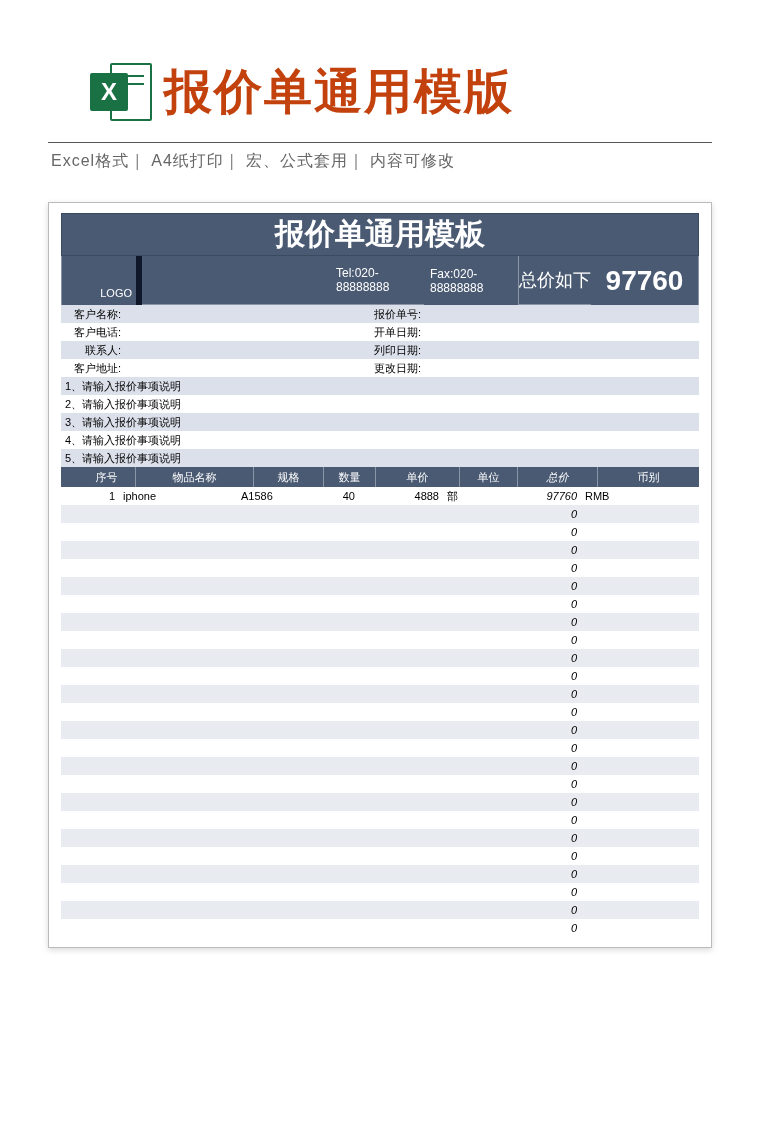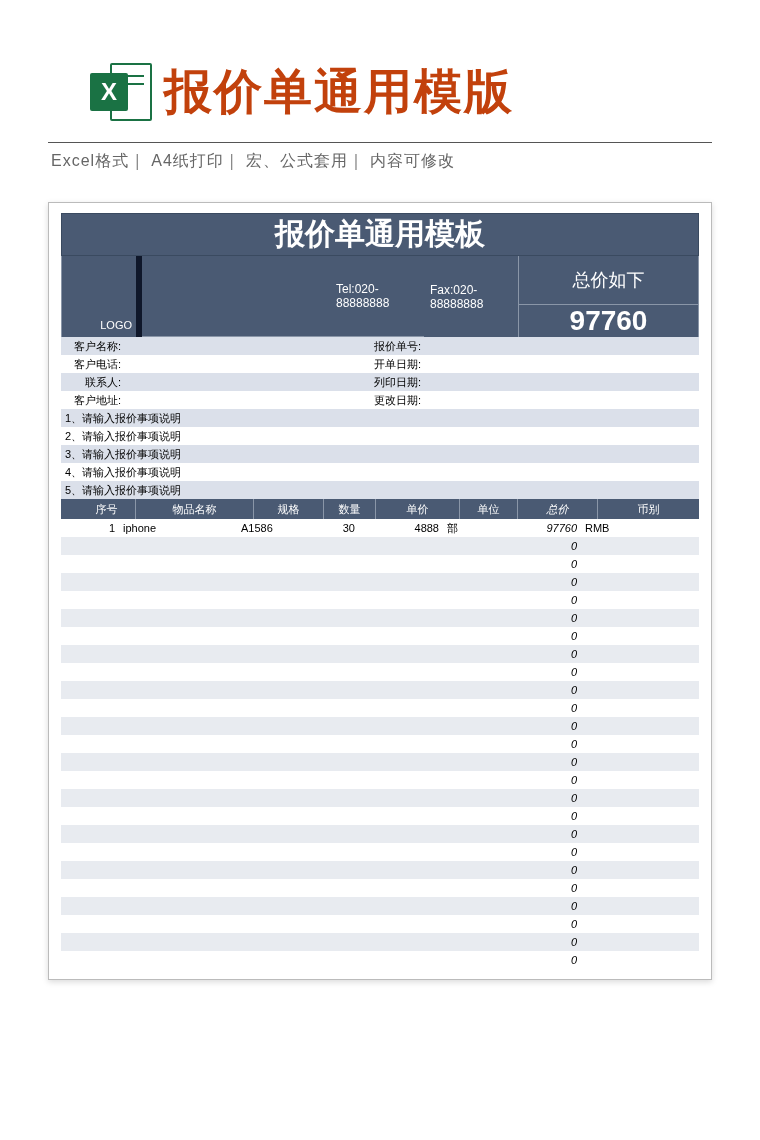--- a/index.html
+++ b/index.html
@@ -115,21 +115,21 @@
       display: flex;
       align-items: center;
     }
     .info-mid .row:last-child { border-bottom: none; }
     .info-right {
       width: 180px;
       background: #4a5a73;
       color: #fff;
       border-left: 1px solid #8a96a8;
       display: flex;
-      flex-direction: column;
+      flex-direction: row;
       text-align: center;
       justify-content: space-between;
     }
     .info-right .label {
       padding: 12px 0;
       font-size: 18px;
       border-bottom: 1px solid #8a96a8;
     }
     .info-right .value {
       flex: 1;
@@ -280,21 +280,21 @@
     <div class="col-unit">单位</div>
     <div class="col-total">总价</div>
     <div class="col-cur">币别</div>
   </div>
 
   <div class="items-body" id="items-body">
       <div class="drow">
         <div class="col-seq">1</div>
         <div class="col-name">iphone</div>
         <div class="col-spec">A1586</div>
-        <div class="col-qty">30</div>
+        <div class="col-qty">40</div>
         <div class="col-price">4888</div>
         <div class="col-unit">部</div>
         <div class="col-total">97760</div>
         <div class="col-cur">RMB</div>
       </div>
       <div class="drow alt">
         <div class="col-seq"></div>
         <div class="col-name"></div>
         <div class="col-spec"></div>
         <div class="col-qty"></div>

